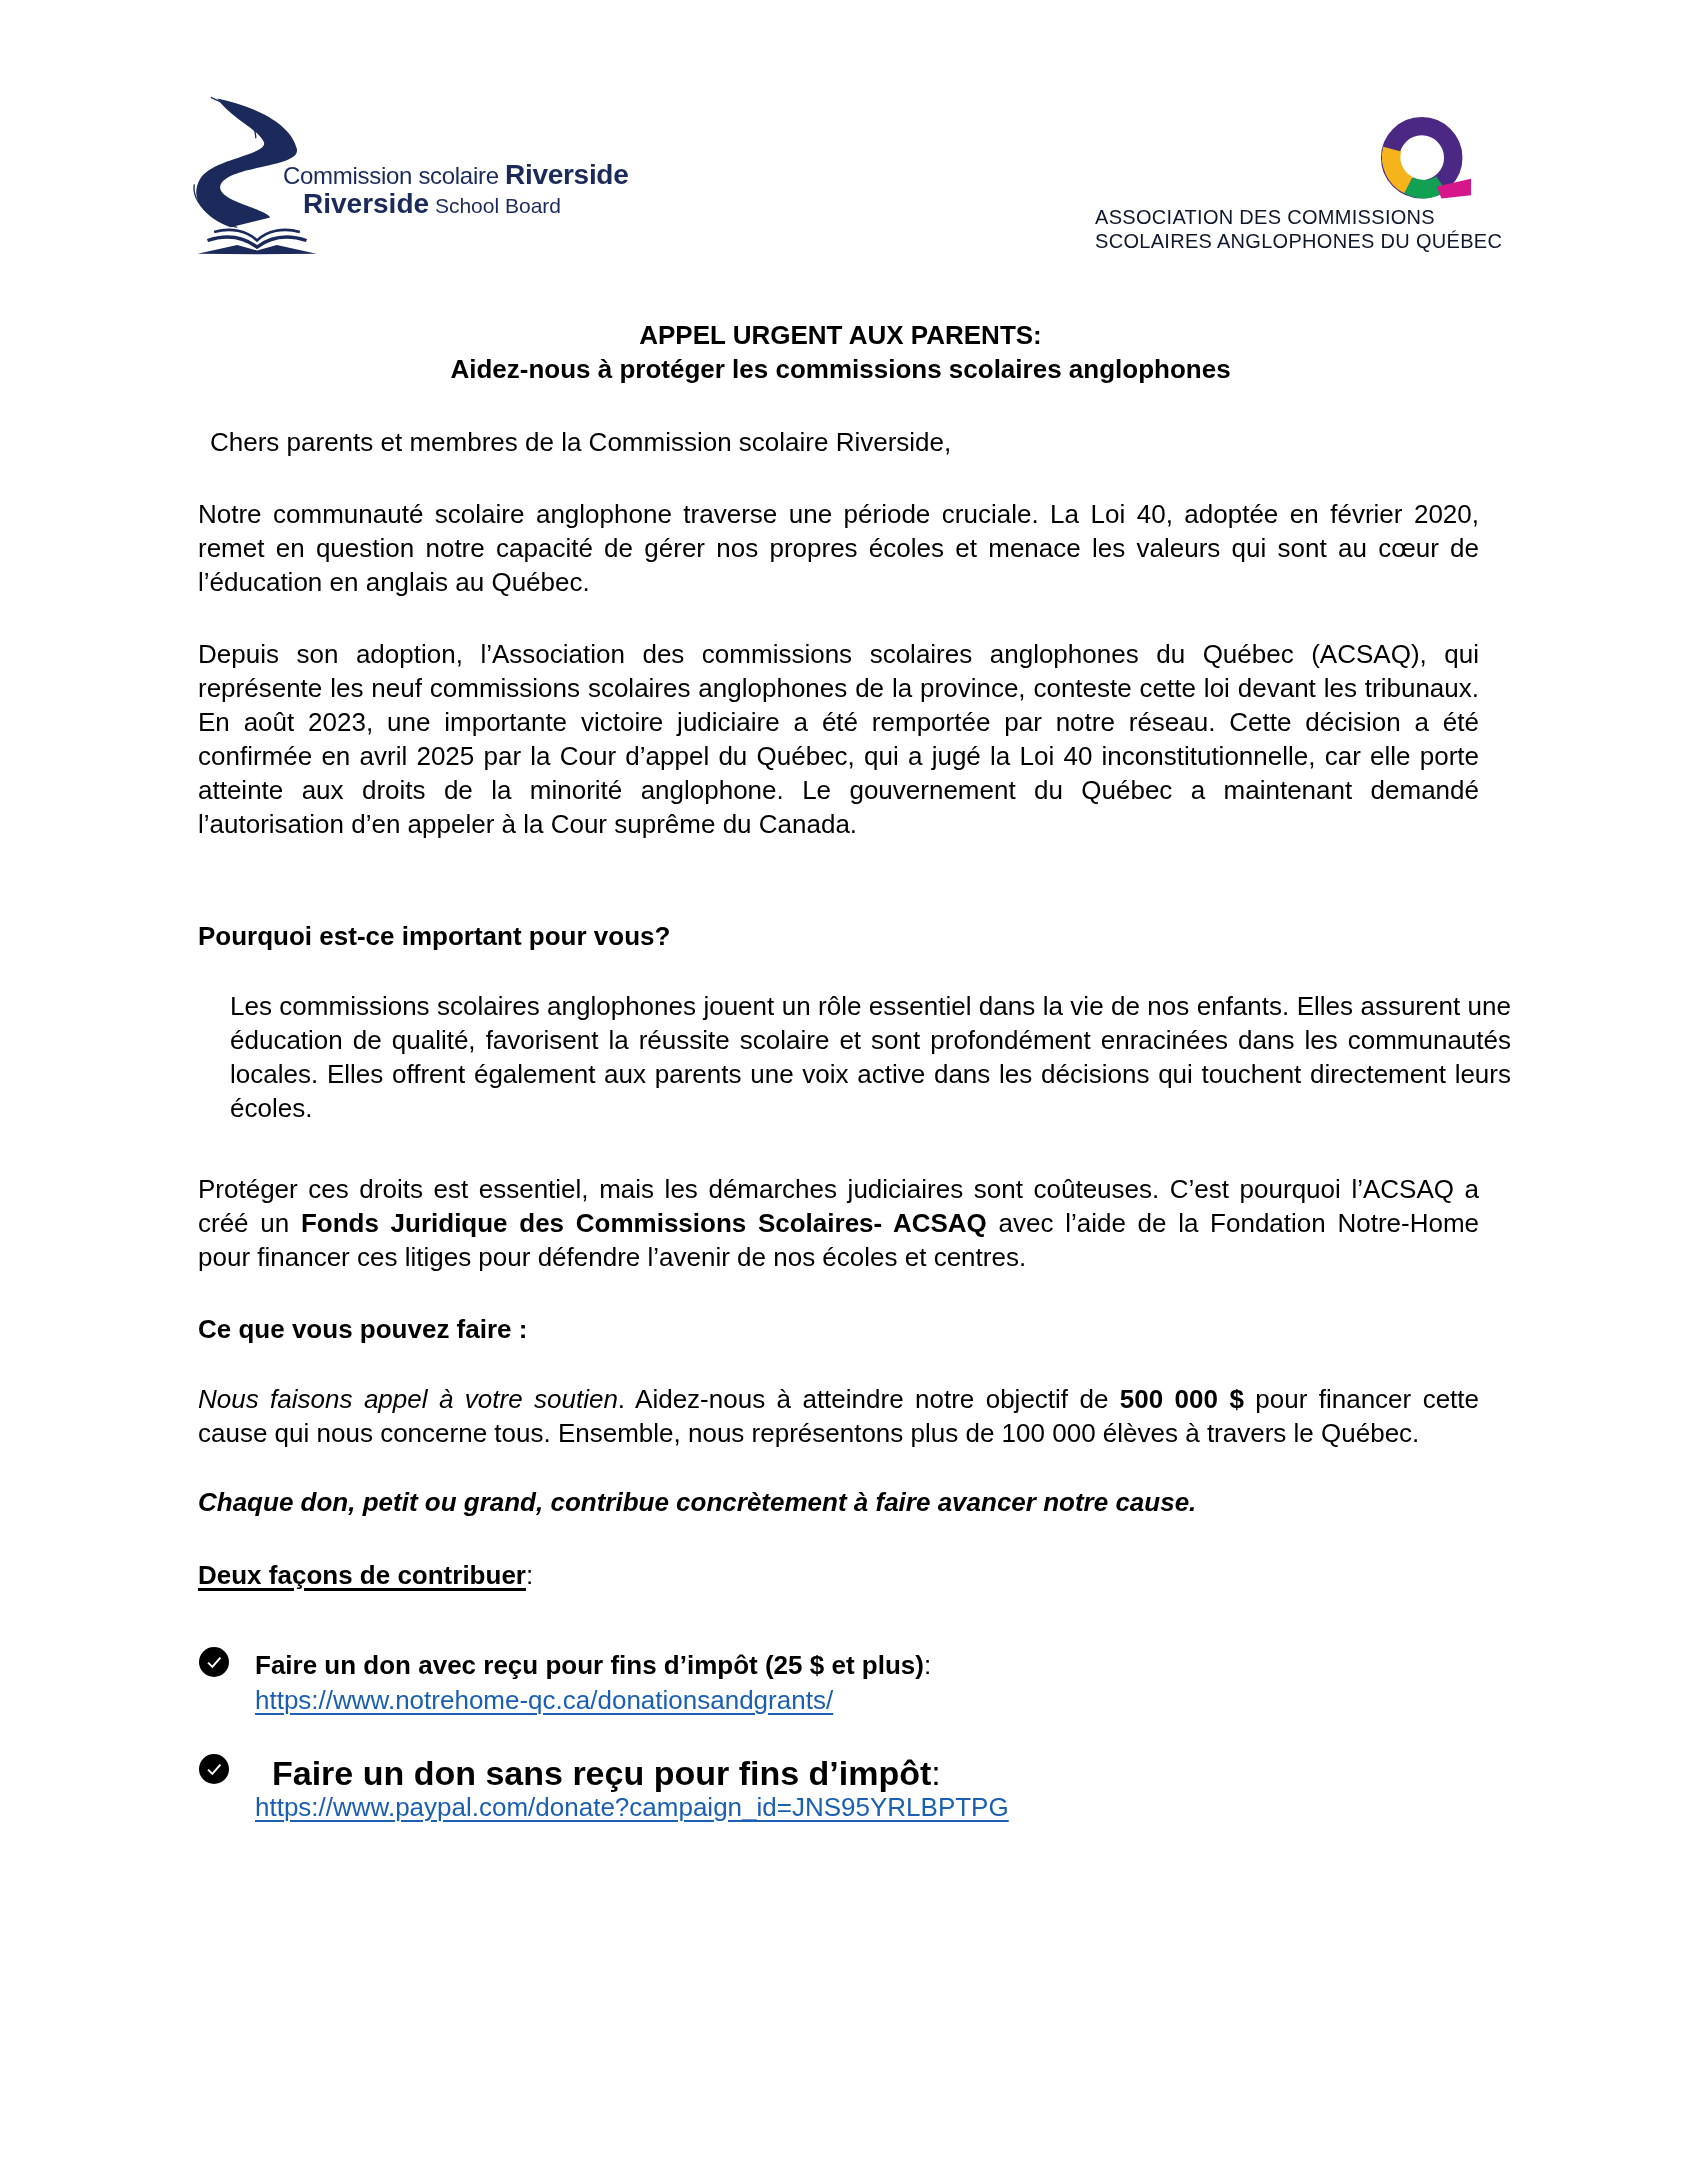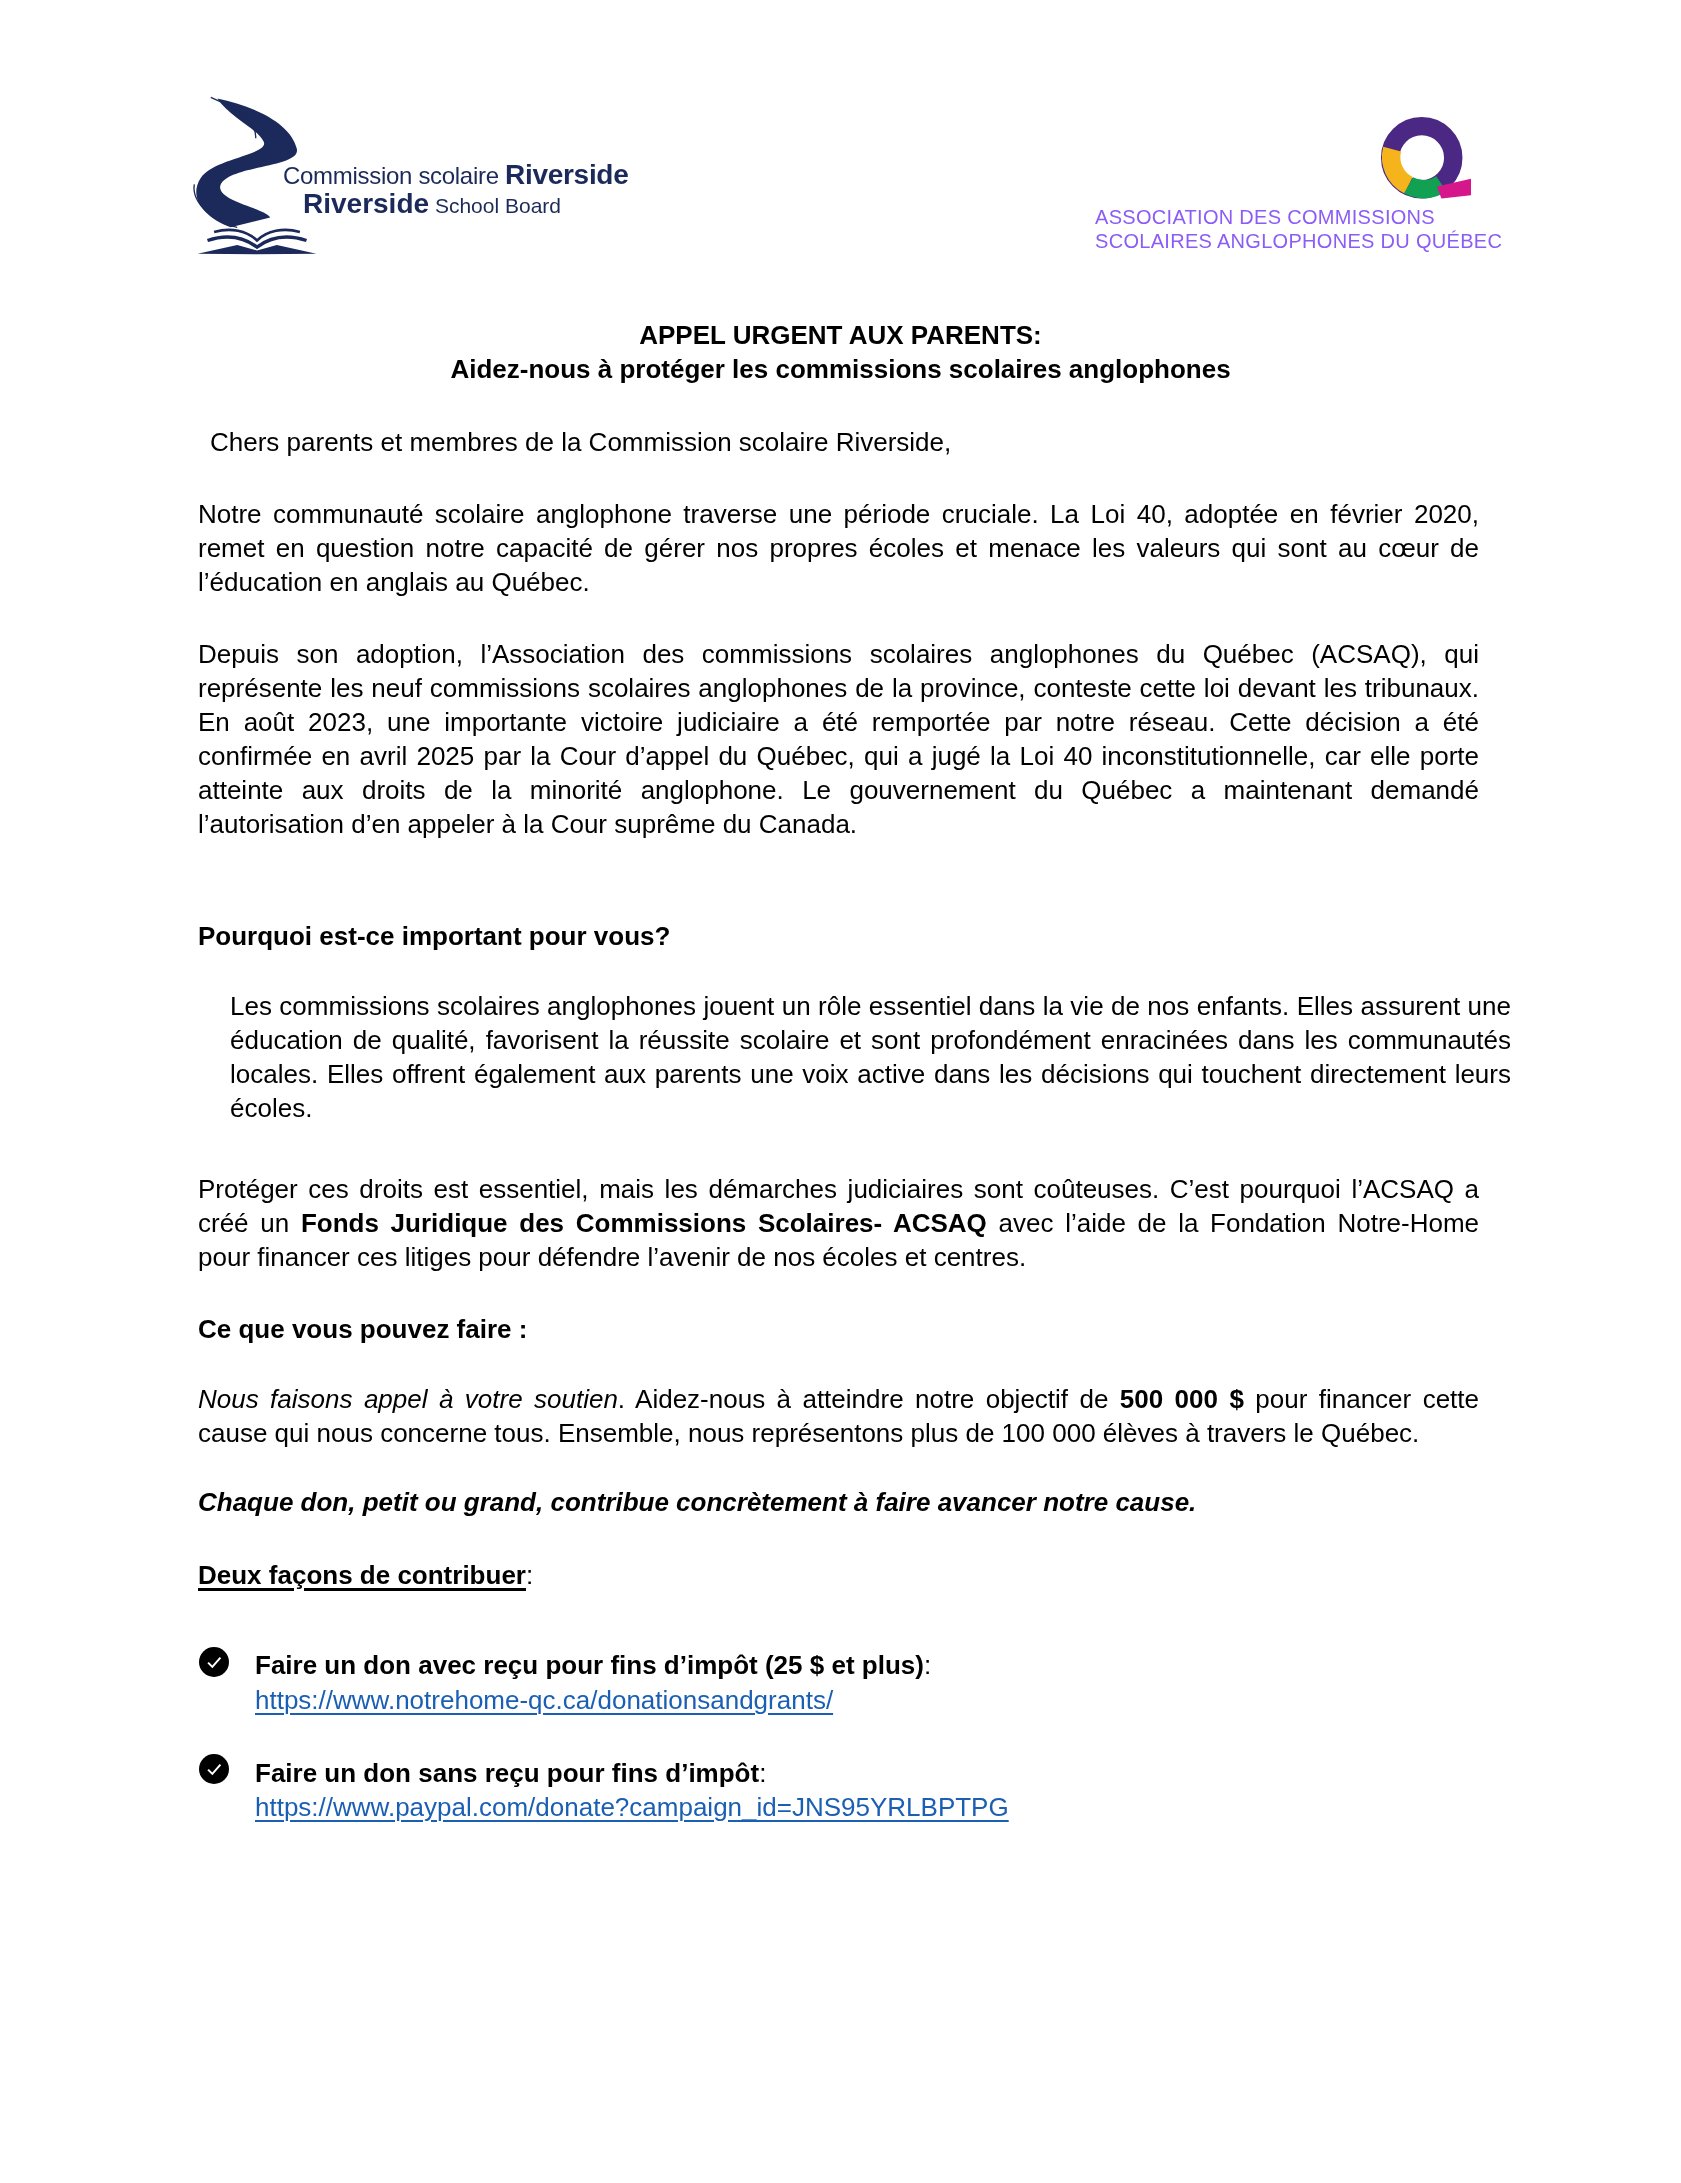--- a/index.html
+++ b/index.html
@@ -12,21 +12,21 @@
   #riverside-text { position:absolute; left:92px; top:69px; color:#1b2a5a; line-height:1; white-space:nowrap; }
   #riverside-text .l1 { font-size:24px; letter-spacing:-0.3px; }
   #riverside-text .l1 b { font-size:28px; font-weight:700; }
   #riverside-text .l2 { font-size:21px; margin-top:1.3px; padding-left:20px; }
   #riverside-text .l2 b { font-size:28px; font-weight:700; }
 
   
   #acsaq-logo { left:1095px; top:106px; width:382px; height:152px; }
   #acsaq-word { position:absolute; left:0; top:0; font-size:112px; font-weight:700; color:#4b2883; letter-spacing:-1.3px; line-height:1; }
   #acsaq-q-svg { position:absolute; left:284px; top:6.6px; width:92px; height:92px; }
-  #acsaq-sub { position:absolute; left:0; top:99px; color:#8b5cf6; font-size:20px; line-height:24px; letter-spacing:0.3px; white-space:nowrap; }
+  #acsaq-sub { position:absolute; left:0; top:99px; color:#0f172a; font-size:20px; line-height:24px; letter-spacing:0.3px; white-space:nowrap; }
 
   
   .title { left:0; width:1681px; text-align:center; font-weight:700; font-size:26px; line-height:34px; }
   .para { left:198px; width:1281px; font-size:26px; line-height:34px; text-align:justify; }
   .para.left { text-align:left; }
   .heading { left:198px; font-size:26px; font-weight:700; line-height:34px; }
   .underline { text-decoration:underline; text-decoration-thickness:2.6px; text-underline-offset:4px; }
   .link { color:#1a5fb4; text-decoration:underline; text-decoration-thickness:2px; text-underline-offset:4px; }
 
   .check { width:30px; height:30px; border-radius:50%; background:#000; display:flex; align-items:center; justify-content:center; }
@@ -94,17 +94,17 @@
 <div class="abs" style="left:255px;top:1648px;font-size:26px;line-height:34px;text-align:center;">
   <b>Faire un don avec reçu pour fins d’impôt (25 $ et plus)</b><span>:</span>
 </div>
 <a class="abs link" style="left:255px;top:1683px;font-size:26px;line-height:34px;" href="#">https://www.notrehome-qc.ca/donationsandgrants/</a>
 
 <div class="abs check" style="left:199px;top:1754px;">
   <svg viewBox="0 0 24 24">
       <path d="M4 12.5 L 9.5 18 L 20 6" stroke="#fff" stroke-width="2.6" fill="none"></path>
     </svg>
 </div>
-<div class="abs" style="left:255px;top:1756px;font-size:26px;line-height:34px;">
+<div class="abs" style="left:272px;top:1756px;font-size:34px;line-height:34px;">
   <b>Faire un don sans reçu pour fins d’impôt</b><span>:</span>
 </div>
 <a class="abs link" style="left:255px;top:1790px;font-size:26px;line-height:34px;" href="#">https://www.paypal.com/donate?campaign_id=JNS95YRLBPTPG</a>
 
 
 </body></html>

